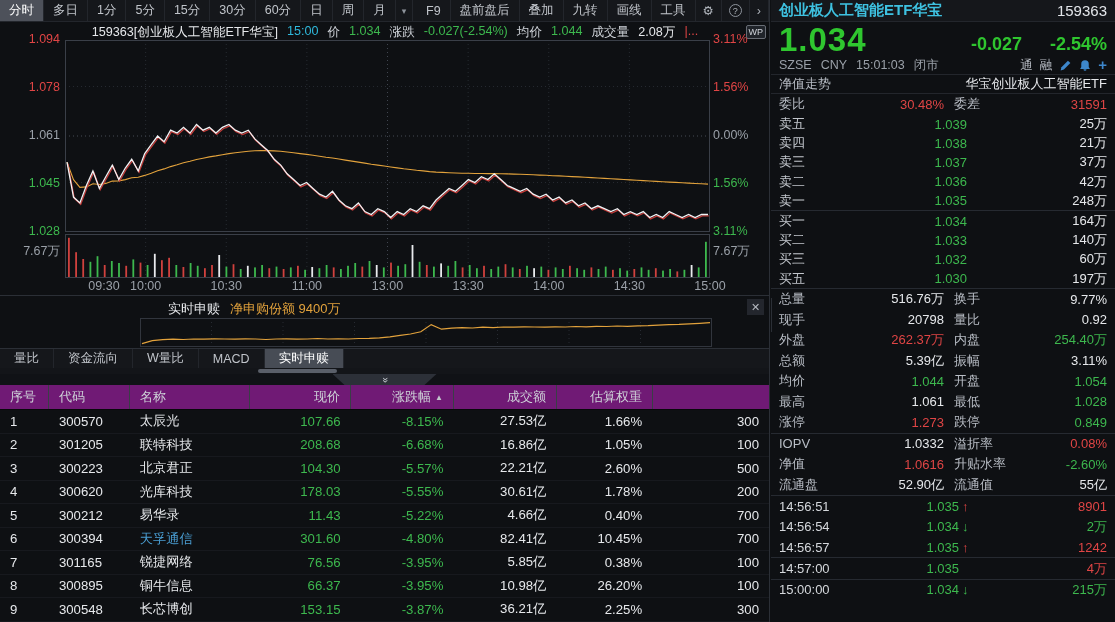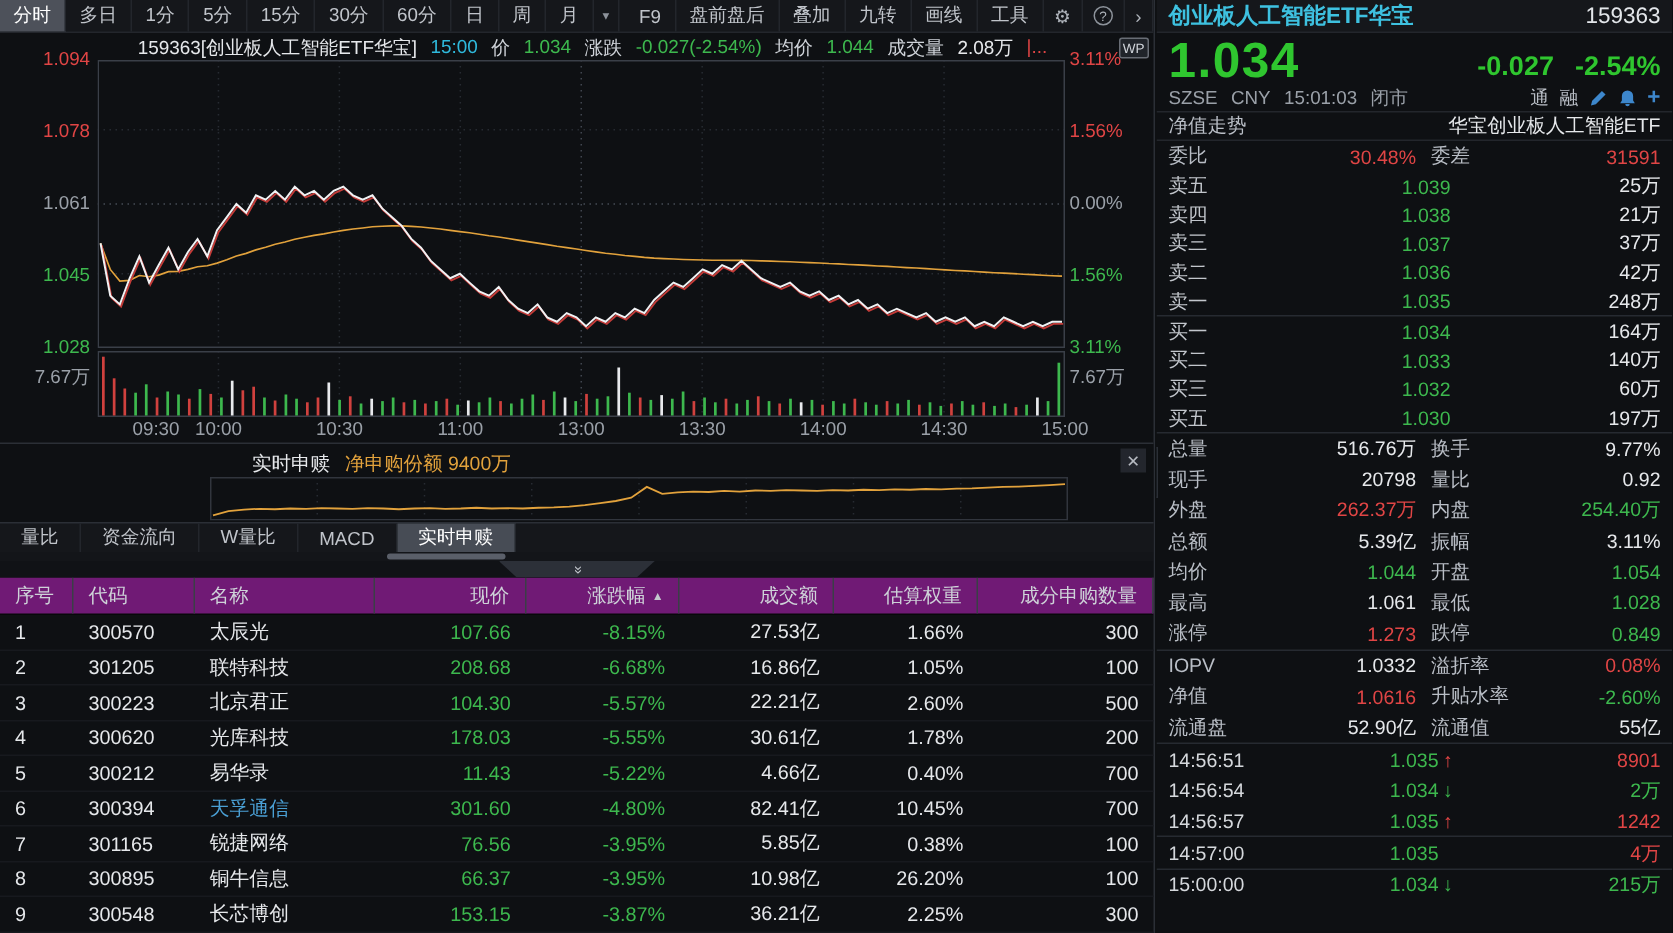--- a/index.html
+++ b/index.html
@@ -52,21 +52,21 @@
   .td{padding:0 10px;white-space:nowrap;overflow:hidden}
   .td.r{text-align:right}
 
   
   .right{position:absolute;left:771px;top:0;width:344px;height:622px;background:#0e1013;display:flex;flex-direction:column;overflow:hidden}
   .r-header{height:22px;background:#15171b;border-bottom:1px solid #23262c;display:flex;align-items:center;justify-content:space-between;padding:0 8px;flex:none}
   .r-title{color:#3ec1e0;font-weight:bold;font-size:15px}
   .r-code{color:#e3e6ea;font-size:15px}
   .r-price-row{display:flex;align-items:flex-end;justify-content:space-between;padding:1px 8px 0;height:34px;flex:none}
   .r-last{font-size:33px;font-weight:bold;color:#2fc62f;line-height:33px;letter-spacing:1px}
-  .r-chg{font-size:18px;font-weight:bold;color:#2fc62f;display:flex;gap:14px;line-height:24px}
+  .r-chg{font-size:18px;font-weight:bold;color:#2fc62f;display:flex;gap:28px;line-height:24px}
   .r-meta{display:flex;justify-content:space-between;padding:0 8px;height:19px;align-items:center;border-bottom:1px solid #23262c;color:#9aa0a8;font-size:12.5px;flex:none}
   .meta-left span{margin-right:9px}
   .r-icons{display:flex;align-items:center;gap:7px;color:#b9bec6}
   .plus-icon{color:#3d87cc;font-weight:bold;font-size:15px;line-height:14px}
   .r-nav{display:flex;justify-content:space-between;padding:0 8px;height:19px;align-items:center;border-bottom:1px solid #23262c;font-size:13px;flex:none}
   .navl{color:#b9bec6}.navv{color:#e6e8eb}
   .r-row{display:flex;padding:0 8px;align-items:center;font-size:13px;flex:none}
   .statrow{height:20.5px}.bookrow{height:19.2px}.tickrow{height:20.4px}
   .stat-label{width:62px;color:#b9bec6;white-space:nowrap}
   .stat-v{width:103px;text-align:right;white-space:nowrap}
@@ -322,23 +322,20 @@
         <div class="th r" style="width: 103px;">
           <span>涨跌幅</span>
           <span class="sort-arrow">▲</span>
         </div>
         <div class="th r" style="width: 103px;">
           <span>成交额</span>
         </div>
         <div class="th r" style="width: 96px;">
           <span>估算权重</span>
         </div>
-        <div class="th r" style="width: 117px;">
-          <span>成分申购数量</span>
-        </div>
       </div>
     <div class="table-body" id="tbody">
         <div class="tr">
           <div class="td white" style="width: 49px;">1</div>
           <div class="td white" style="width: 81px;">300570</div>
           <div class="td white" style="width: 120px;">太辰光</div>
           <div class="td green r" style="width: 101px;">107.66</div>
           <div class="td green r" style="width: 103px;">-8.15%</div>
           <div class="td white r" style="width: 103px;">27.53亿</div>
           <div class="td white r" style="width: 96px;">1.66%</div>

